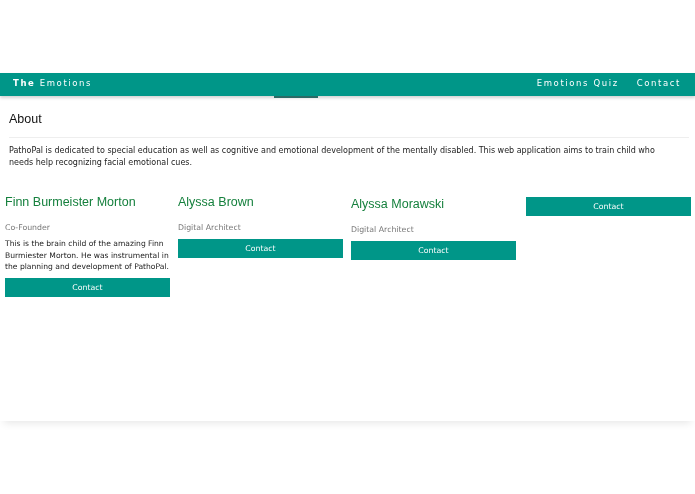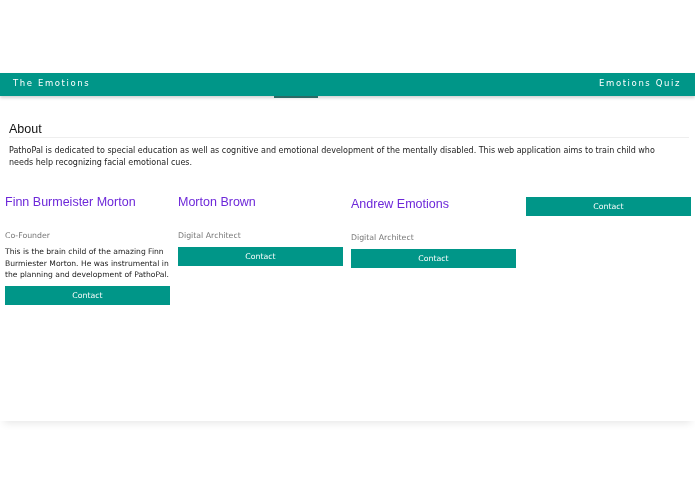--- a/index.html
+++ b/index.html
@@ -15,45 +15,45 @@
   .navbar {
     position: absolute; left: 0; top: 73px; width: 695px; height: 23px;
     background: #009688;
     box-shadow: 0 2px 3px rgba(0,0,0,0.18);
   }
   .brand {
     position: absolute; left: 13px; top: 5px;
     color: #fff; font-size: 8.5px; letter-spacing: 1.6px;
     font-family: "DejaVu Sans", sans-serif;
   }
-  .brand b { font-weight: normal; }
-  .nav-links { position: absolute; right: 14px; top: 5px; display: flex; gap: 18px; flex-direction: column; }
+  .brand b { font-weight: bold; }
+  .nav-links { position: absolute; right: 14px; top: 5px; display: flex; gap: 18px; }
   .nav-link {
     color: #fff; font-size: 8.5px; letter-spacing: 1.6px; text-decoration: none; cursor: pointer;
   }
   .active-bar {
     position: absolute; left: 274px; top: 96px; width: 44px; height: 2px; background: #2a6b66;
   }
   .about-title {
-    position: absolute; left: 9px; top: 122px; font-size: 12.5px;
+    position: absolute; left: 9px; top: 112px; font-size: 12.5px;
     font-family: "Liberation Sans", sans-serif; color: #111;
   }
   .about-rule {
     position: absolute; left: 9px; top: 137px; width: 680px; height: 1px; background: #eee;
   }
   .about-text {
     position: absolute; left: 9px; top: 145px; width: 670px;
     font-size: 8px; line-height: 11.5px; color: #222;
   }
   .card { position: absolute; top: 190px; width: 165px; }
   .card-name {
-    font-family: "Liberation Sans", sans-serif; font-size: 12.5px; color: #6d28d9;
+    font-family: "Liberation Sans", sans-serif; font-size: 12.5px; color: #15803d;
     margin: 5px 0 0 0; height: 20px;
   }
-  .card-role { font-size: 7.8px; color: #777; margin-top: 16px; height: 11px; }
+  .card-role { font-size: 7.8px; color: #777; margin-top: 8px; height: 11px; }
   .card-desc { font-size: 7.6px; line-height: 11.5px; color: #222; margin-top: 4px; }
   .contact-btn {
     display: block; width: 100%; height: 19px; margin-top: 5px;
     background: #009688; color: #fff; border: none; font-size: 7.8px;
     font-family: "DejaVu Sans", sans-serif; cursor: pointer; padding: 0;
   }
 </style>
 </head>
 <body>
 
@@ -76,26 +76,26 @@
 <div class="about-text">PathoPal is dedicated to special education as well as cognitive and emotional development of the mentally disabled. This web application aims to train child who needs help recognizing facial emotional cues.</div>
 
 <div class="card" style="left:5px;">
   <div class="card-name">Finn Burmeister Morton</div>
   <div class="card-role">Co-Founder</div>
   <div class="card-desc">This is the brain child of the amazing Finn Burmiester Morton. He was instrumental in the planning and development of PathoPal.</div>
   <button class="contact-btn">Contact</button>
 </div>
 
 <div class="card" style="left:178px;">
-  <div class="card-name">Morton Brown</div>
+  <div class="card-name">Alyssa Brown</div>
   <div class="card-role">Digital Architect</div>
   <button class="contact-btn">Contact</button>
 </div>
 
 <div class="card" style="left:351px; top:192px;">
-  <div class="card-name">Andrew Emotions</div>
+  <div class="card-name">Alyssa Morawski</div>
   <div class="card-role">Digital Architect</div>
   <button class="contact-btn">Contact</button>
 </div>
 
 <div class="card" style="left:526px; top:192px;">
   <button class="contact-btn">Contact</button>
 </div>
 
 </body></html>

